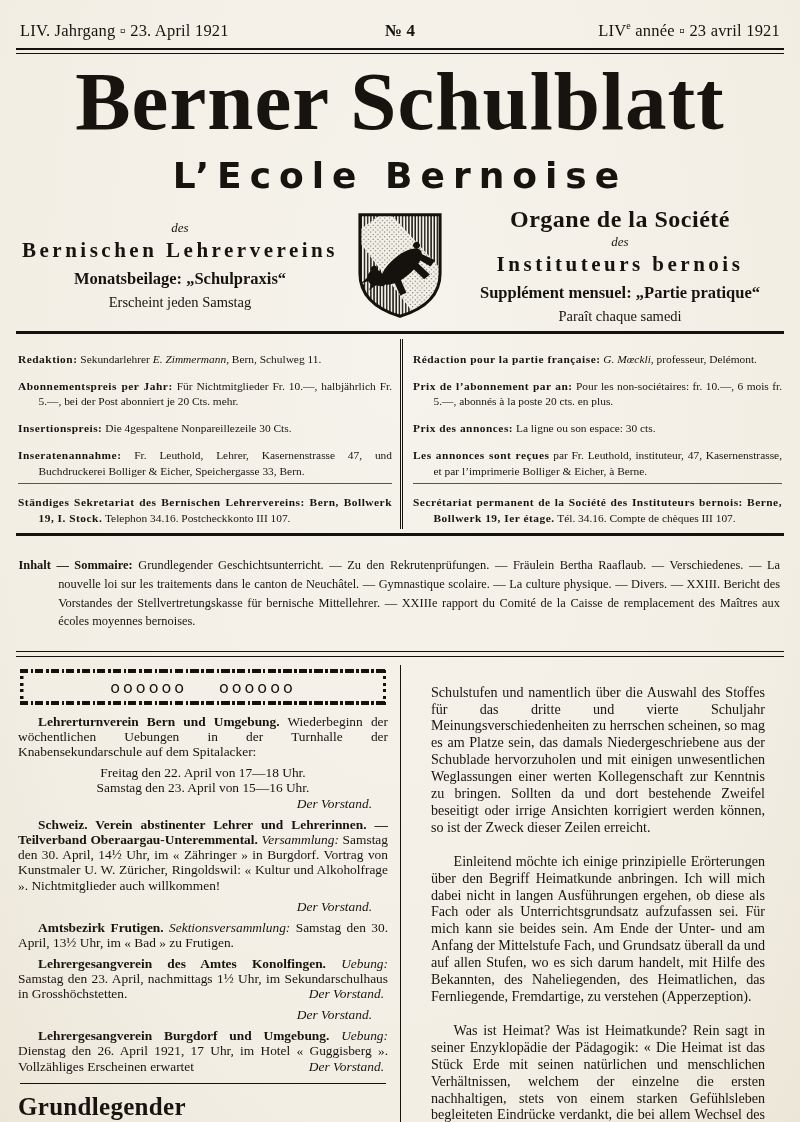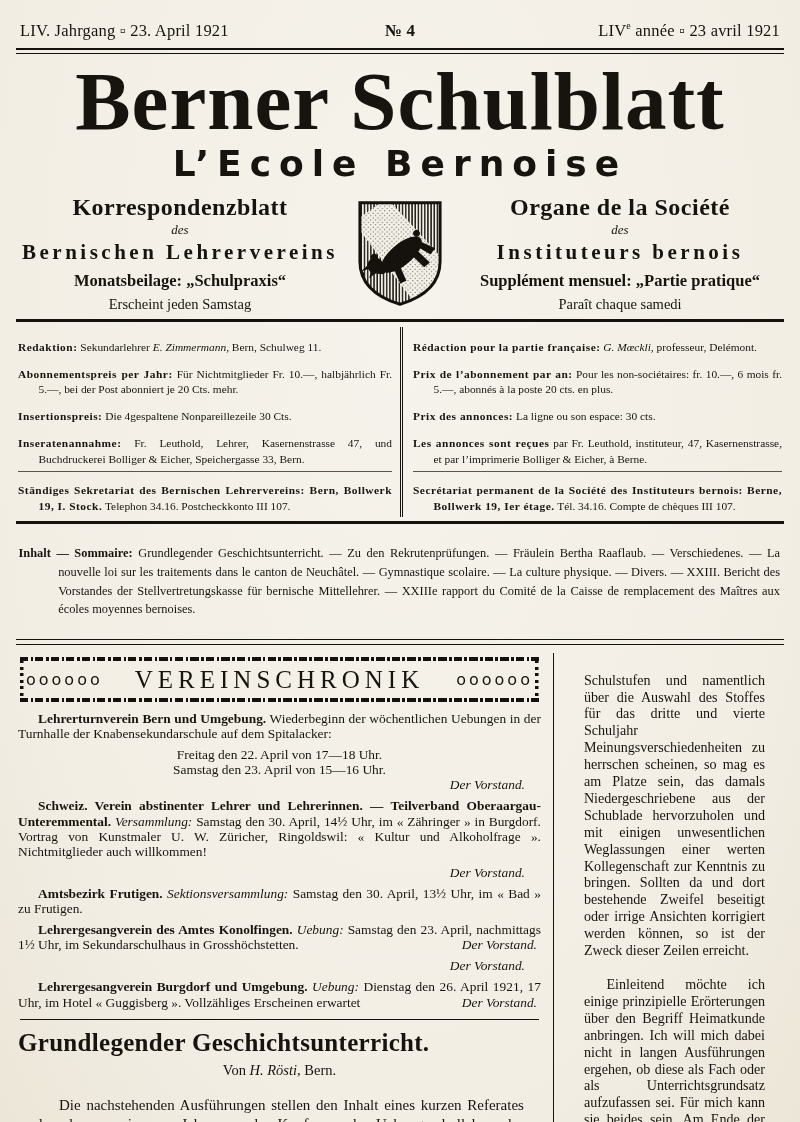--- a/index.html
+++ b/index.html
@@ -39,21 +39,21 @@
     line-height:1.0;
     letter-spacing:1px;
     margin-top:6px;
     white-space:nowrap;
   }
   .masthead-sub {
     text-align:center;
     font-family:"DejaVu Sans","Liberation Sans",sans-serif;
     font-weight:bold;
     font-size:36px; letter-spacing:8px;
-    margin-top:0px;
+    margin-top:12px;
   }
   
   .pub-row {
     display:grid;
     grid-template-columns:1fr 112px 1fr;
     align-items:center;
     text-align:center;
     margin:10px 0 6px 0;
   }
   .pub-t1 { font-size:24px; font-weight:bold; letter-spacing:.5px; }
@@ -157,21 +157,20 @@
     <span class="c">№ 4</span>
     <span class="r"><span>LIV</span><sup class="sm">e</sup><span> année ▫ 23 avril 1921</span></span>
   </div>
   <div class="dbl-rule"></div>
 
   <div class="masthead-title">Berner Schulblatt</div>
   <div class="masthead-sub">L’Ecole Bernoise</div>
 
   <div class="pub-row">
     <div>
-      <div class="pub-t1">Korrespondenzblatt</div>
       <div class="pub-des">des</div>
       <div class="pub-t2">Bernischen Lehrervereins</div>
       <div class="pub-supp">Monatsbeilage: „Schulpraxis“</div>
       <div class="pub-sched">Erscheint jeden Samstag</div>
     </div>
     <div class="emblem-cell">
       <svg viewBox="0 0 100 118" width="94" height="110">
         <defs>
           <pattern id="hatch" width="3.4" height="4" patternUnits="userSpaceOnUse">
             <rect width="3.4" height="4" fill="#f4f1e8"></rect>
@@ -241,21 +240,20 @@
   <p class="toc"><b>Inhalt — Sommaire:</b><span> Grundlegender Geschichtsunterricht. — Zu den Rekrutenprüfungen. — Fräulein Bertha Raaflaub. — Verschiedenes. — La nouvelle loi sur les traitements dans le canton de Neuchâtel. — Gymnastique scolaire. — La culture physique. — Divers. — XXIII. Bericht des Vorstandes der Stellvertretungskasse für bernische Mittellehrer. — XXIIIe rapport du Comité de la Caisse de remplacement des Maîtres aux écoles moyennes bernoises.</span></p>
 
   <div class="dbl-rule2"></div>
 
   <div class="columns">
 
     <div class="col-left">
       <div class="chronik-box">
         <div class="chronik-title-row">
           <span class="chronik-orn">oooooo</span>
-          <span class="chronik-title">VEREINSCHRONIK</span>
           <span class="chronik-orn">oooooo</span>
         </div>
       </div>
 
       <p class="item"><span class="lead">Lehrerturnverein Bern und Umgebung.</span><span> Wiederbeginn der wöchentlichen Uebungen in der Turnhalle der Knabensekundarschule auf dem Spitalacker:</span></p>
       <div class="times" style="font-size:13.4px; line-height:1.14;">Freitag den 22. April von 17—18 Uhr.</div>
       <div class="times" style="font-size:13.4px; line-height:1.14;">Samstag den 23. April von 15—16 Uhr.</div>
       <div class="sig-line" style="font-size:13.4px; line-height:1.2; margin-bottom:5px;">Der Vorstand.</div>
 
       <p class="item"><span class="lead">Schweiz. Verein abstinenter Lehrer und Lehrerinnen. — Teilverband Oberaargau-Unteremmental.</span><span class="emph"> Versammlung:</span><span> Samstag den 30. April, 14½ Uhr, im « Zähringer » in Burgdorf. Vortrag von Kunstmaler U. W. Züricher, Ringoldswil: « Kultur und Alkoholfrage ». Nichtmitglieder auch willkommen!</span></p>

